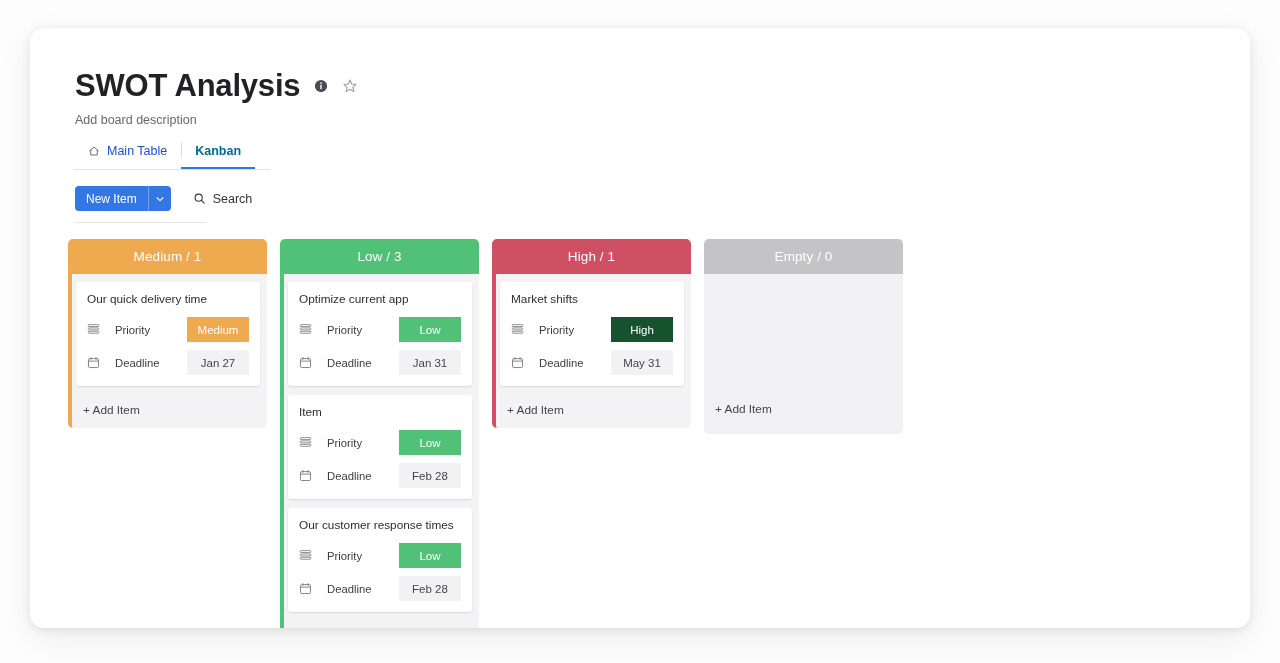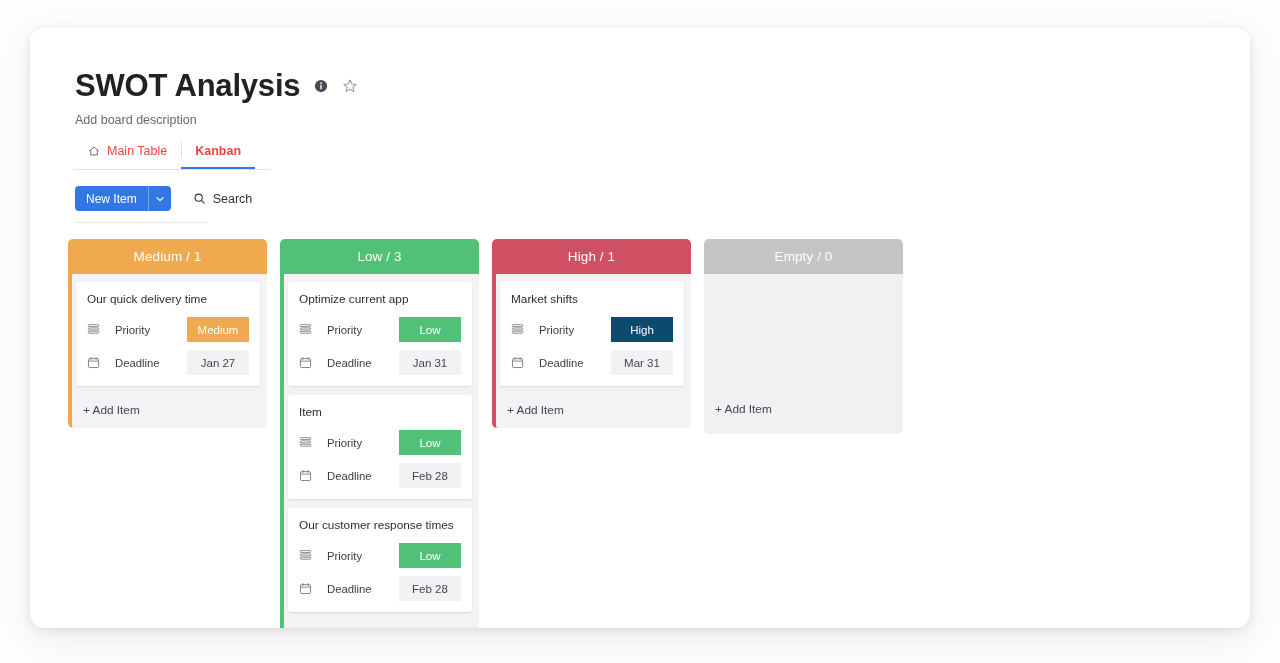--- a/index.html
+++ b/index.html
@@ -77,35 +77,35 @@
     margin-left: -1px;
     width: 196px;
     border-bottom: 1px solid #e2e2e6;
   }
   .tab {
     display: flex;
     align-items: center;
     gap: 7px;
     padding: 6px 14px 9px 14px;
     font-size: 12.5px;
-    color: #ef4444;
+    color: #1d4ed8;
     cursor: pointer;
     border-bottom: 2px solid transparent;
     position: relative;
   }
   .tab + .tab::before {
     content: "";
     position: absolute;
     left: 0; top: 4px;
     height: 16px;
     width: 1px;
     background: #dcdce1;
   }
   .tab.active {
-    color: #ef4444;
+    color: #0369a1;
     border-bottom-color: #2f78ea;
     font-weight: bold;
   }
   .home-icon { display: inline-flex; color: #5d5d68; }
 
   
   .toolbar {
     display: flex;
     align-items: center;
     gap: 22px;
@@ -434,33 +434,33 @@
               <div class="card-title">Market shifts</div>
               <div class="card-row">
                 <span class="row-icon">
                   <svg width="13" height="13" viewBox="0 0 16 16">
                     <rect x="1.5" y="2" width="13" height="2.4" rx="1" fill="none" stroke="#76767f" stroke-width="1"></rect>
                     <rect x="1.5" y="6.1" width="13" height="2.4" rx="1" fill="none" stroke="#76767f" stroke-width="1"></rect>
                     <rect x="1.5" y="10.2" width="13" height="2.4" rx="1" fill="none" stroke="#76767f" stroke-width="1"></rect>
                   </svg>
                 </span>
                 <span class="row-label">Priority</span>
-                <span class="row-chip" style="background:#0c4a6e">High</span>
+                <span class="row-chip" style="background:#14532d">High</span>
               </div>
               <div class="card-row">
                 <span class="row-icon">
                   <svg width="13" height="13" viewBox="0 0 16 16" fill="none" stroke="#76767f" stroke-width="1.1">
                     <rect x="1.8" y="3.2" width="12.4" height="11" rx="1.6"></rect>
                     <line x1="1.8" y1="6.3" x2="14.2" y2="6.3"></line>
                     <line x1="4.8" y1="1.9" x2="4.8" y2="4.2" stroke-linecap="round"></line>
                     <line x1="11.2" y1="1.9" x2="11.2" y2="4.2" stroke-linecap="round"></line>
                   </svg>
                 </span>
                 <span class="row-label">Deadline</span>
-                <span class="row-chip neutral">Mar 31</span>
+                <span class="row-chip neutral">May 31</span>
               </div>
             </div>
             <div class="add-item">+ Add Item</div>
           </div>
         </div>
         <div class="column">
           <div class="column-header" style="background: rgb(196, 196, 198);">Empty / 0</div>
           <div class="column-body empty" style="border-left-color: rgb(196, 196, 198);">
             <div class="add-item">+ Add Item</div>
           </div>

